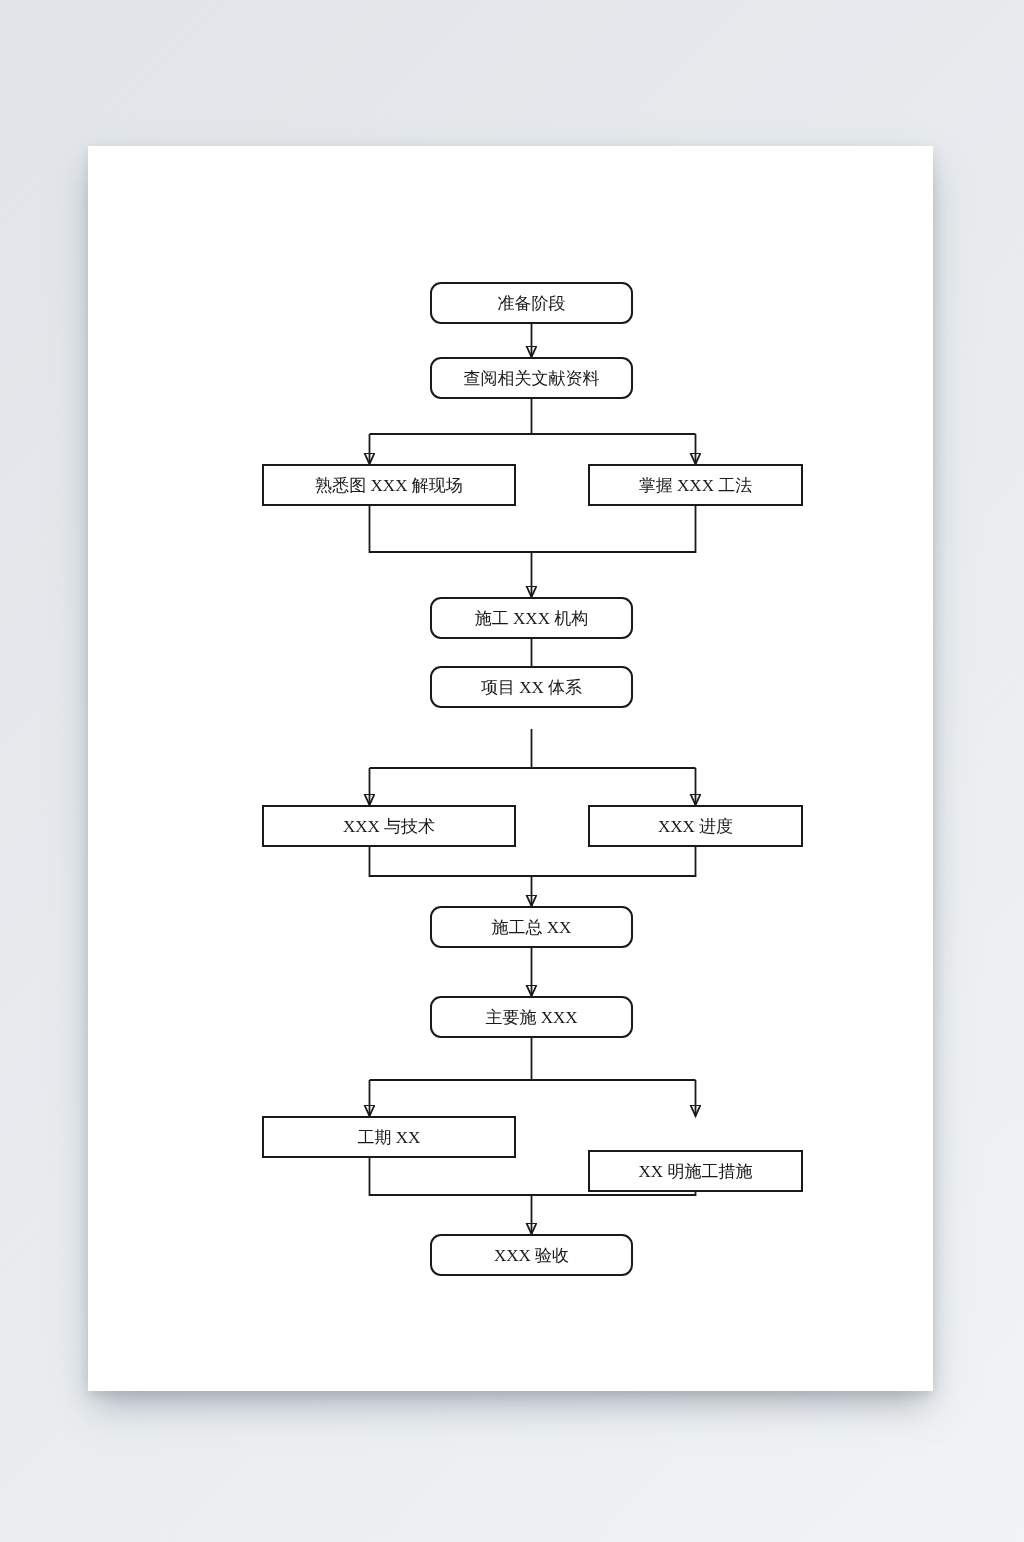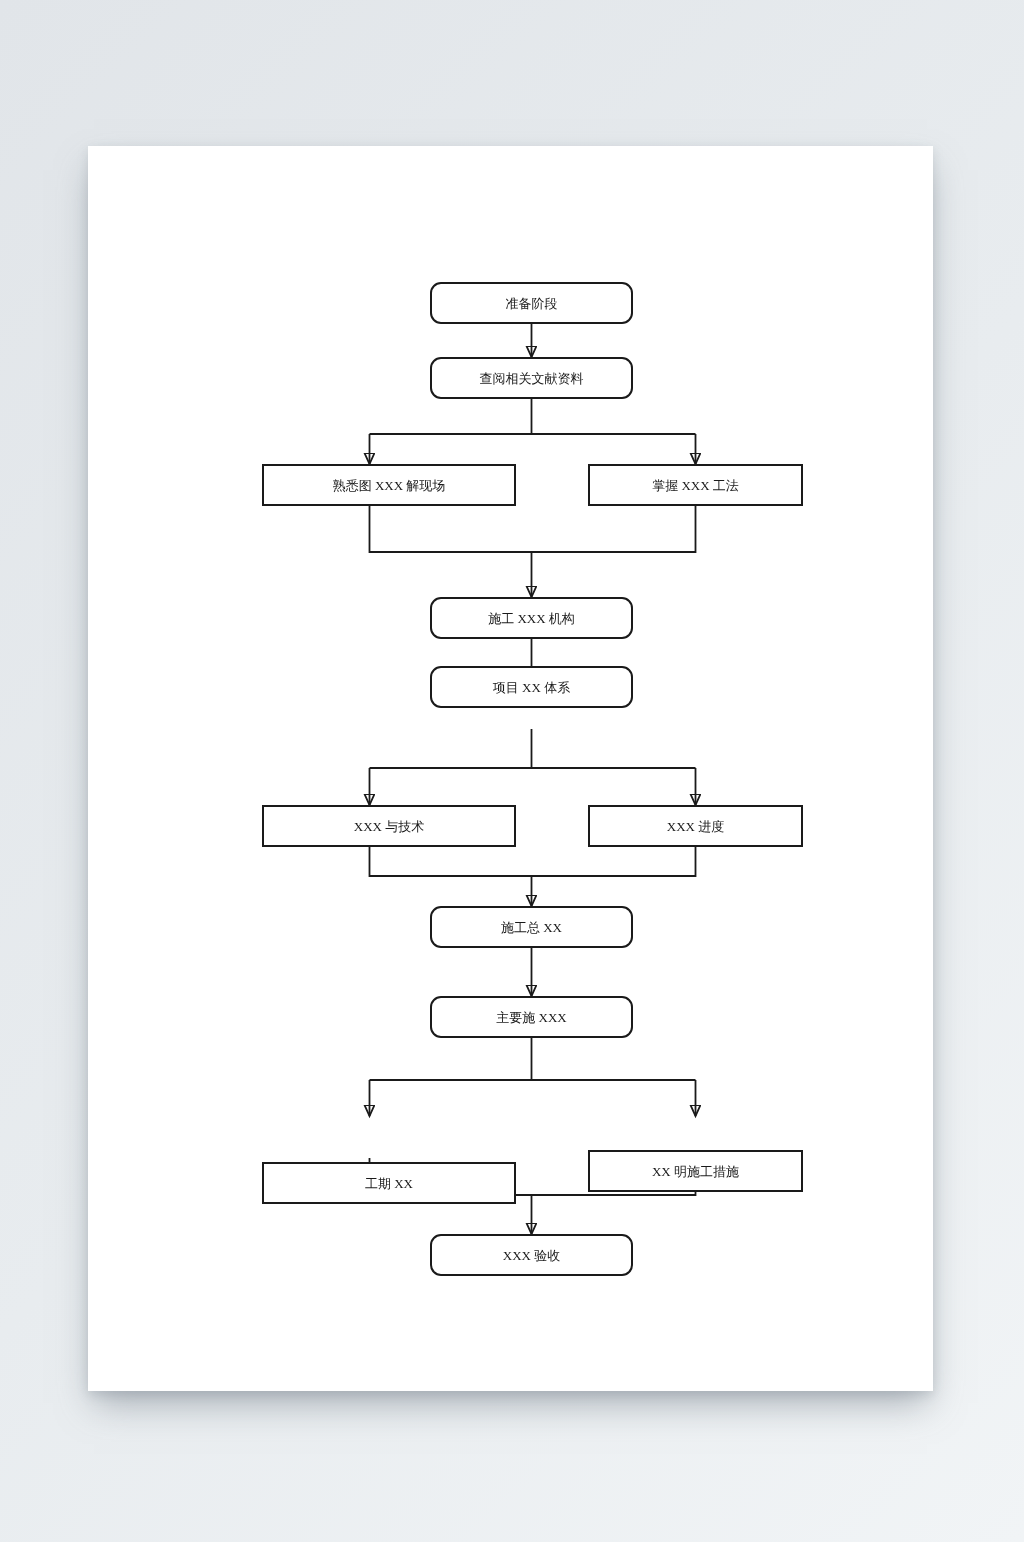--- a/index.html
+++ b/index.html
@@ -36,21 +36,21 @@
     fill: none;
   }
   .node {
     position: absolute;
     height: 42px;
     background: #ffffff;
     border: 2px solid #1a1a1a;
     display: flex;
     align-items: center;
     justify-content: center;
-    font-size: 13px;
+    font-size: 17px;
     color: #1a1a1a;
     white-space: nowrap;
     line-height: 1;
   }
   .node.rounded { border-radius: 11px; }
   .node.rect    { border-radius: 0; }
   .col-mid   { left: 342px; width: 203px; }
   .col-left  { left: 174px; width: 254px; }
   .col-right { left: 500px; width: 215px; }
 </style>
@@ -101,18 +101,18 @@
     <div class="node rounded col-mid" style="top:136px">准备阶段</div>
     <div class="node rounded col-mid" style="top:211px">查阅相关文献资料</div>
     <div class="node rect col-left" style="top:318px">熟悉图 XXX 解现场</div>
     <div class="node rounded col-mid" style="top:451px">施工 XXX 机构</div>
     <div class="node rect col-right" style="top:318px">掌握 XXX 工法</div>
     <div class="node rounded col-mid" style="top:520px">项目 XX 体系</div>
     <div class="node rect col-left" style="top:659px">XXX 与技术</div>
     <div class="node rect col-right" style="top:659px">XXX 进度</div>
     <div class="node rounded col-mid" style="top:760px">施工总 XX</div>
     <div class="node rounded col-mid" style="top:850px">主要施 XXX</div>
-    <div class="node rect col-left" style="top:1016px">工期 XX</div>
+    <div class="node rect col-left" style="top:970px">工期 XX</div>
     <div class="node rect col-right" style="top:1004px">XX 明施工措施</div>
     <div class="node rounded col-mid" style="top:1088px">XXX 验收</div>
 
   </div>
 </div>
 
 </body></html>

